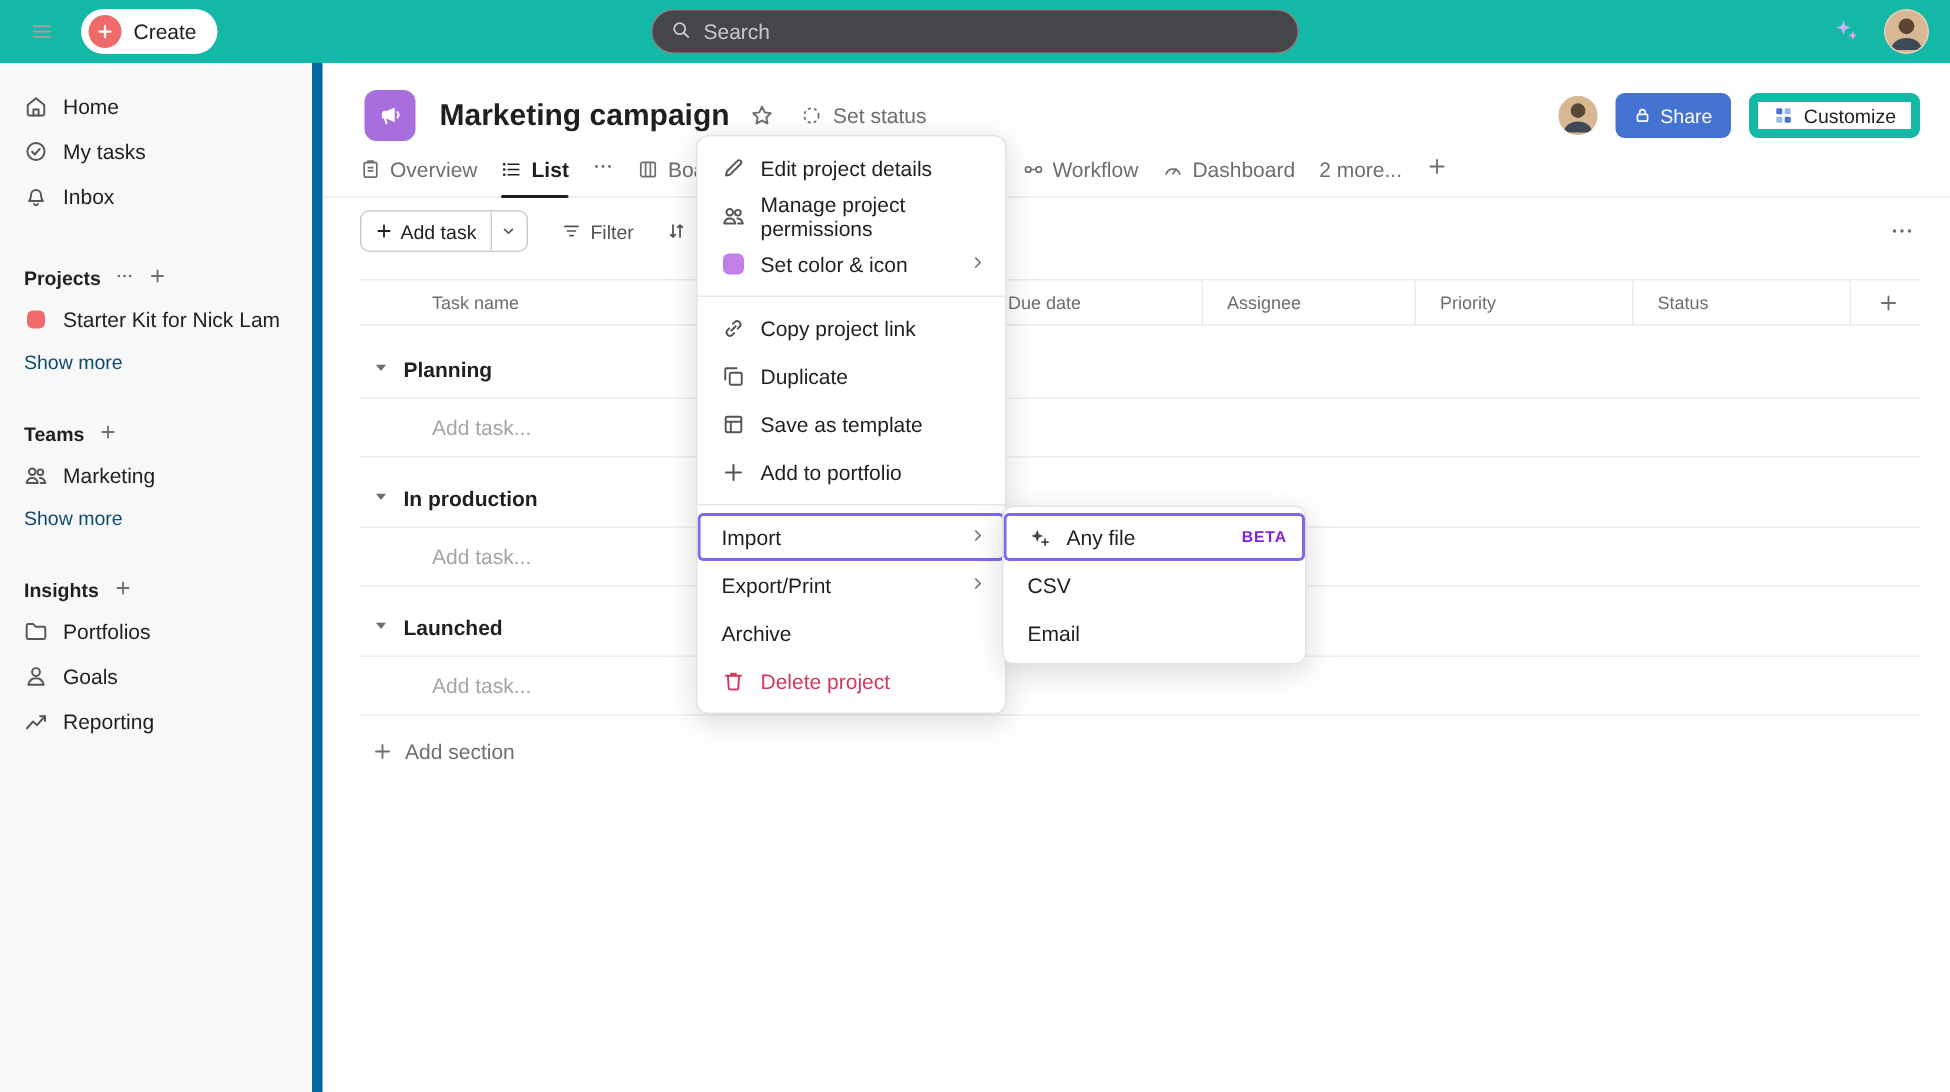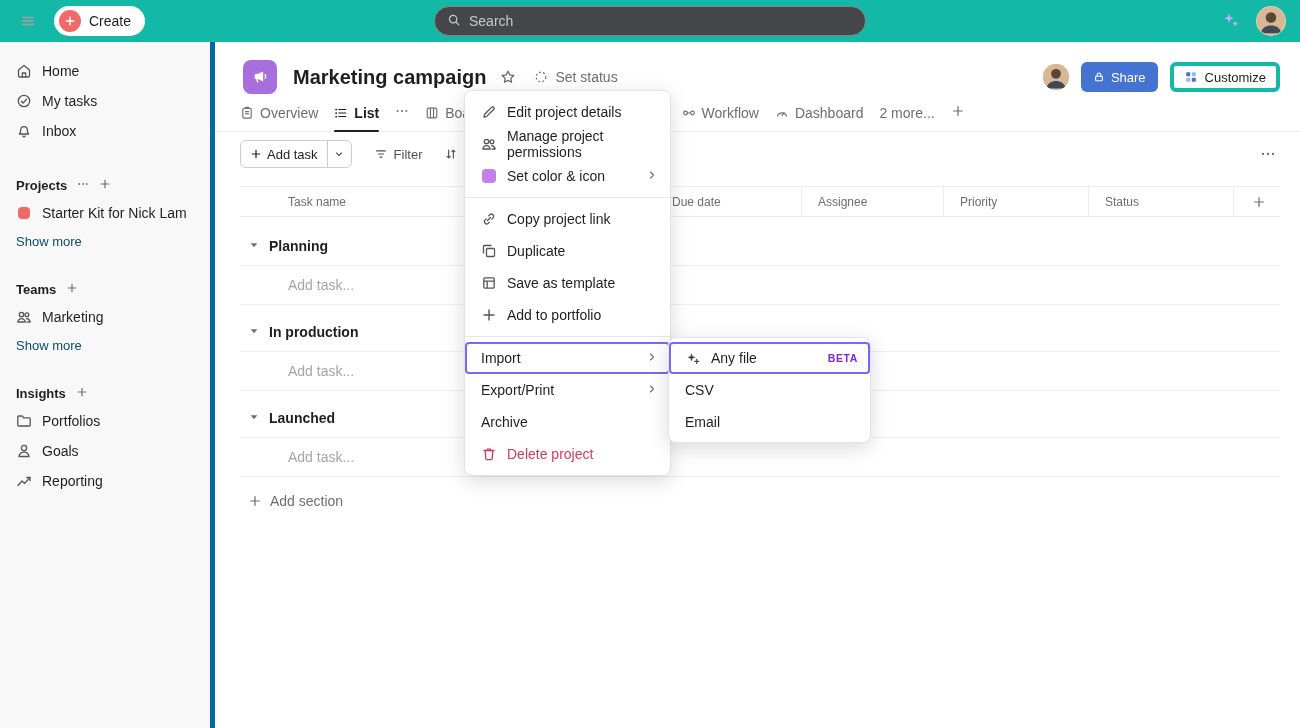--- a/index.html
+++ b/index.html
@@ -30,21 +30,21 @@
     font-size:14px; width:100%; font-family:inherit; }
   .topbar-search input::placeholder { color:#c9c8c9; }
   .topbar-right { margin-left:auto; display:flex; align-items:center; gap:16px; }
   .ai-sparkle { color:#c3b0f7; }
   .avatar { width:30px; height:30px; border-radius:50%; overflow:hidden; flex:none;
     border:1px solid rgba(255,255,255,.35); background:#d8b894; cursor:pointer; }
   .avatar svg { width:100%; height:100%; display:block; }
 
   
   .sidebar { position:absolute; top:42px; left:0; bottom:0; width:215px; background:#f9f8f8;
-    border-right:5px solid #0369a1; padding-top:14px; z-index:5; }
+    border-right:7px solid #0369a1; padding-top:14px; z-index:5; }
   .side-item { height:30px; display:flex; align-items:center; gap:10px; padding:0 16px;
     color:#1e1f21; cursor:pointer; }
   .side-item .ic { color:#54565a; }
   .side-head { margin-top:26px; height:26px; display:flex; align-items:center; gap:10px;
     padding:0 16px; font-size:13px; font-weight:700; }
   .side-head .mini { color:#6d6e6f; cursor:pointer; }
   .proj-dot { width:12px; height:12px; border-radius:4px; margin:0 2px; flex:none; }
   .show-more { height:18px; margin-top:4px; padding:0 16px; font-size:13px; color:#0c4a6e;
     cursor:pointer; display:flex; align-items:center; }
 
@@ -55,21 +55,21 @@
     display:flex; align-items:center; justify-content:center; flex:none; cursor:pointer; }
   .proj-title { font-size:20px; font-weight:700; margin-left:16px; white-space:nowrap; }
   .star-btn { margin-left:14px; color:#6d6e6f; cursor:pointer; }
   .set-status { margin-left:18px; display:flex; align-items:center; gap:7px; color:#6d6e6f;
     font-size:14px; cursor:pointer; }
   .header-right { margin-left:auto; display:flex; align-items:center; gap:12px; }
   .avatar.small { width:26px; height:26px; border:none; }
   .share-btn { height:30px; background:#4573d2; color:#fff; border-radius:6px; border:none;
     display:flex; align-items:center; gap:6px; padding:0 12px; font-size:13px; cursor:pointer;
     font-family:inherit; }
-  .customize-btn { height:30px; background:#fff; border:4px solid #14b8a6; border-radius:6px;
+  .customize-btn { height:30px; background:#fff; border:6px solid #14b8a6; border-radius:6px;
     display:flex; align-items:center; gap:7px; padding:0 10px; font-size:13px; cursor:pointer;
     font-family:inherit; color:#1e1f21; }
 
   .tabs { display:flex; align-items:center; gap:16px; padding:0 25px; height:38px;
     border-bottom:1px solid #edeae9; }
   .tab { display:flex; align-items:center; gap:6px; color:#6d6e6f; font-size:14px;
     height:100%; position:relative; cursor:pointer; white-space:nowrap; }
   .tab.active { color:#1e1f21; font-weight:600; }
   .tab.active::after { content:""; position:absolute; left:0; right:0; bottom:-1px; height:2px;
     background:#1e1f21; border-radius:2px; }

